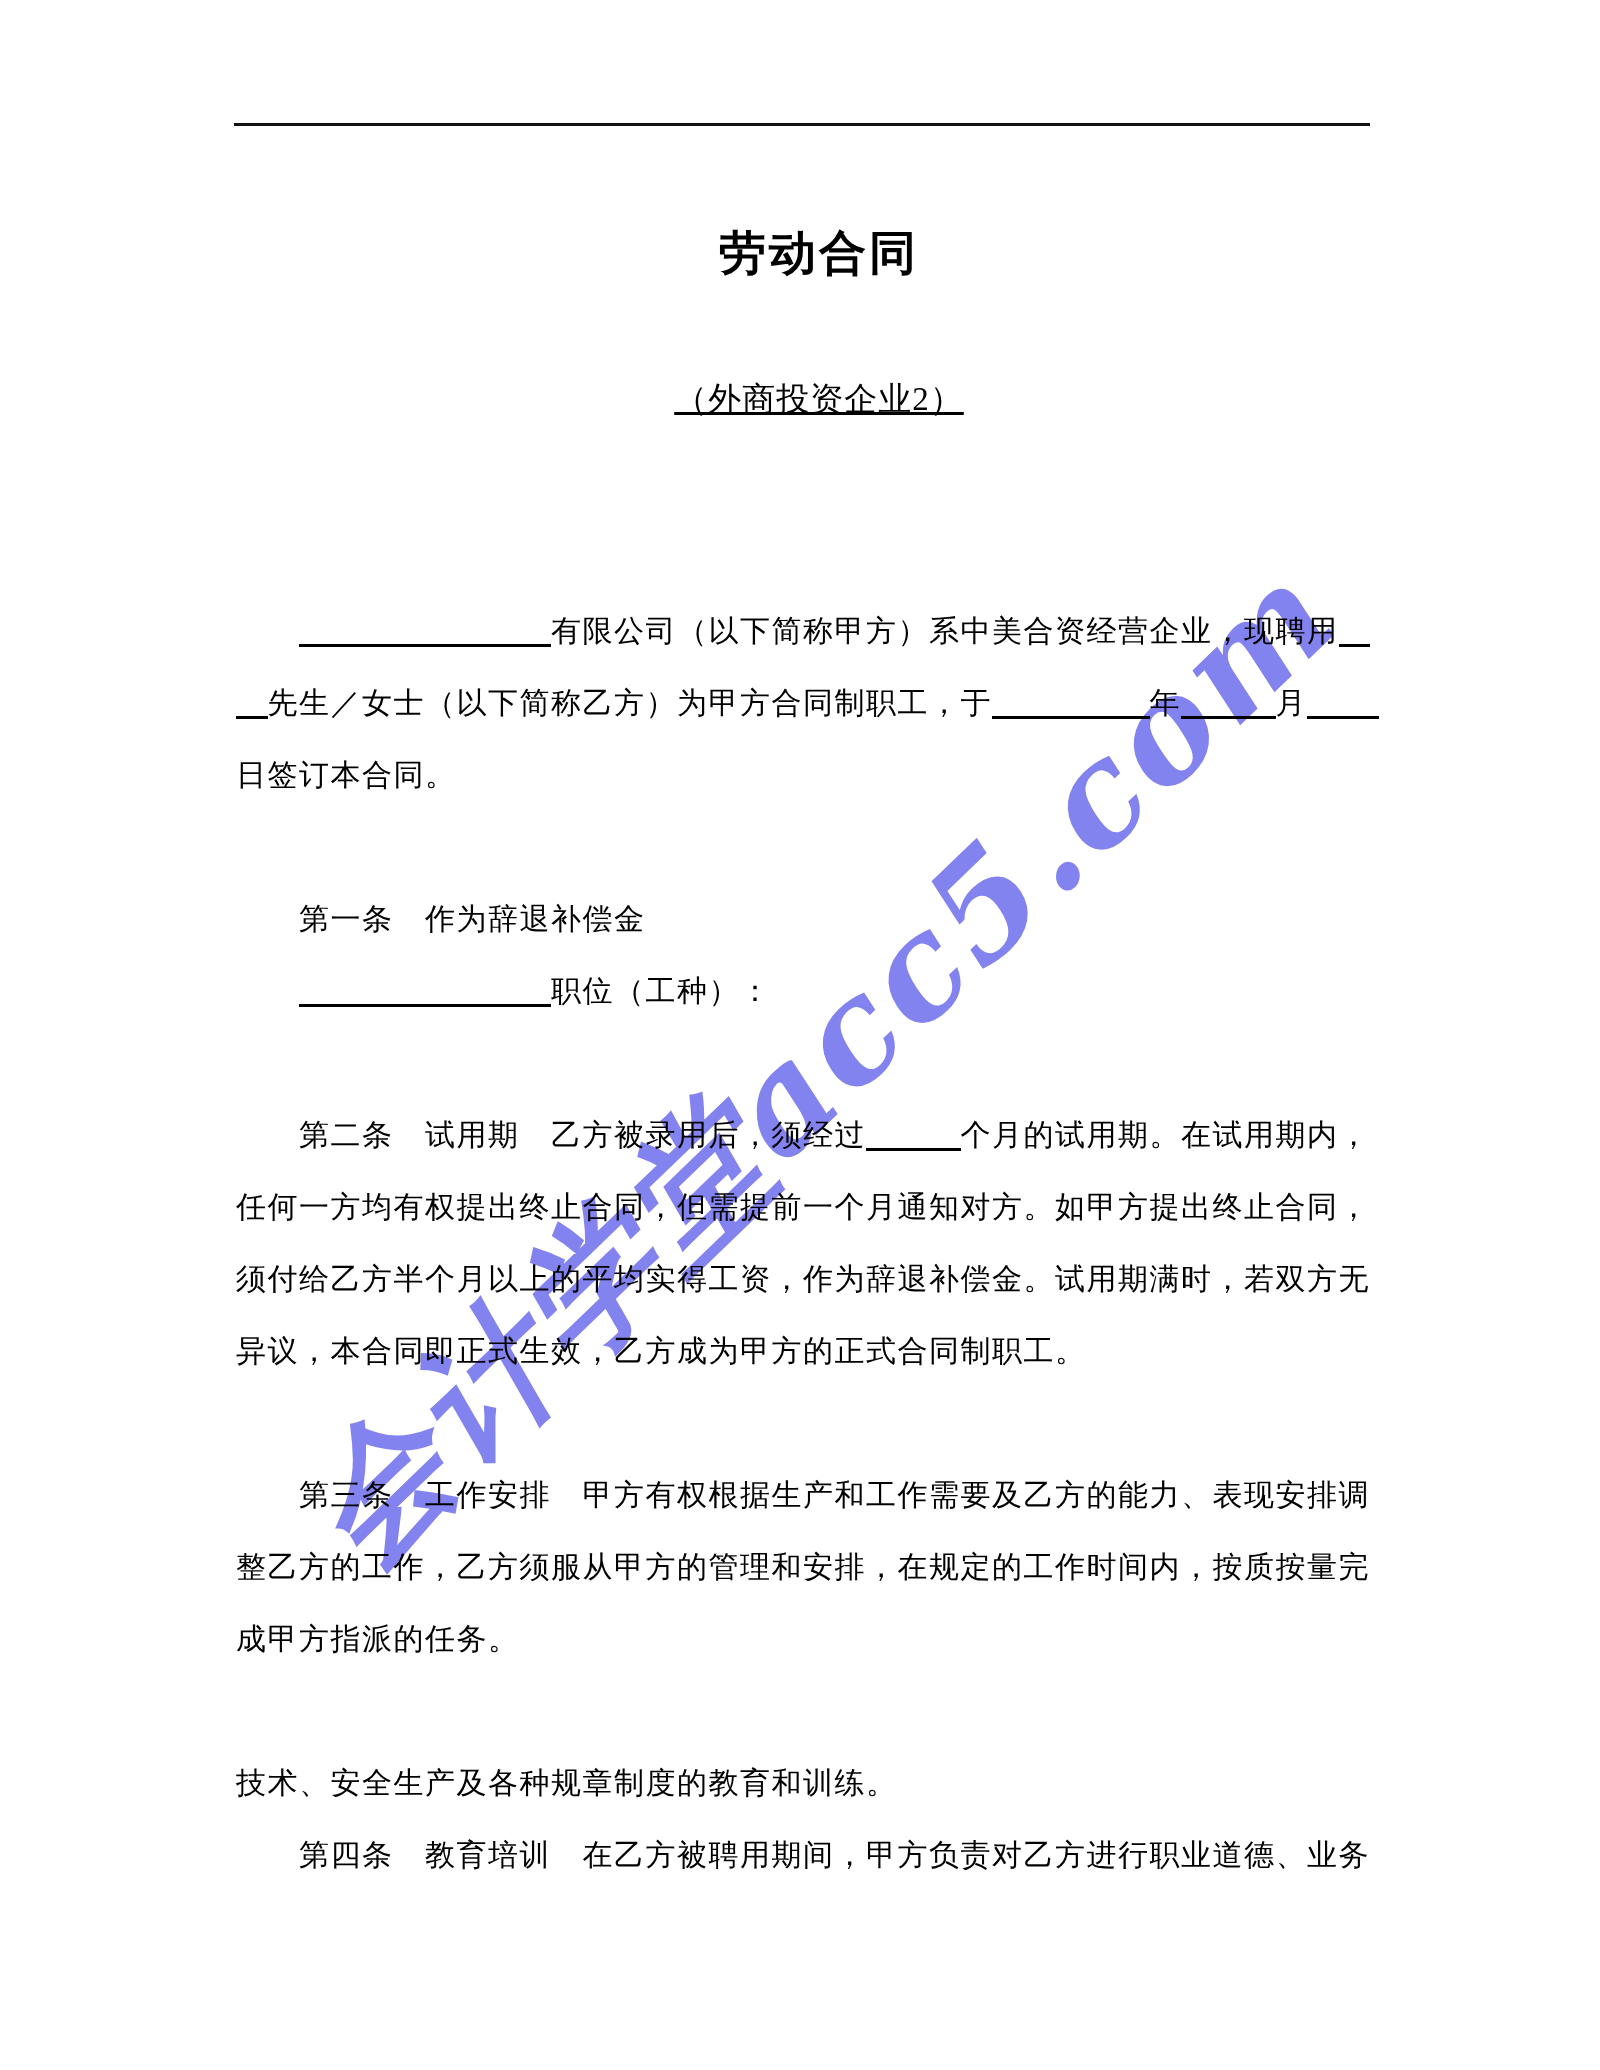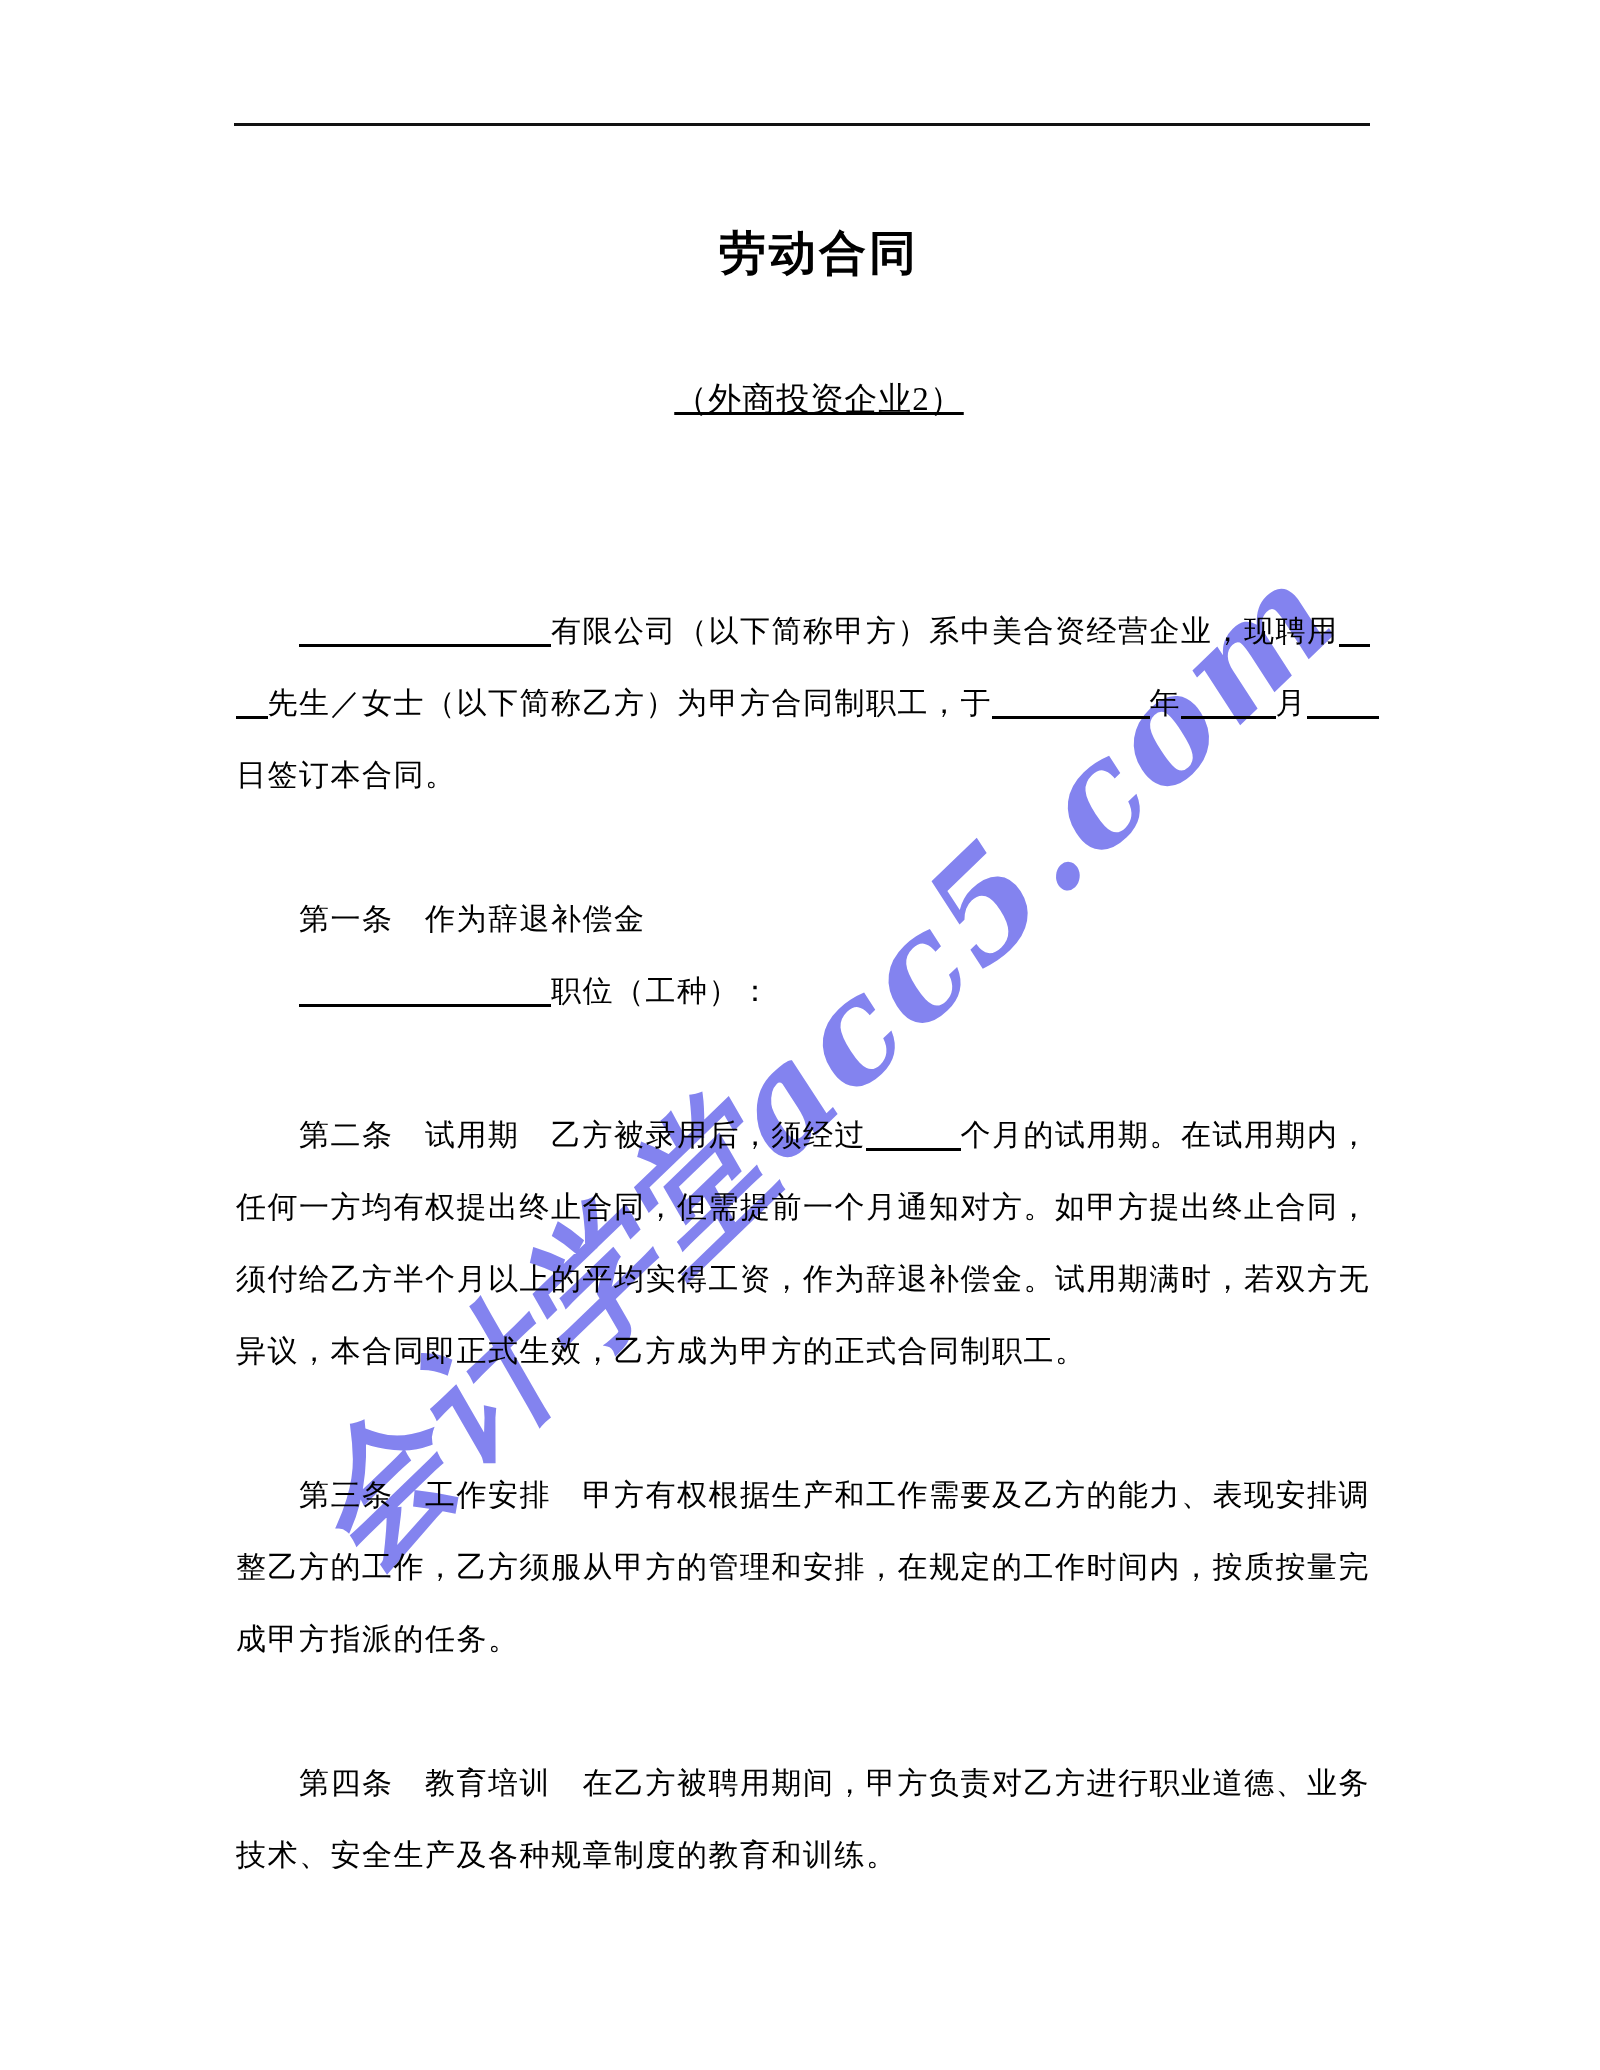--- a/index.html
+++ b/index.html
@@ -106,17 +106,17 @@
       <div class="line"></div>
       <div class="line"><span class="seg-indent" style="width: 63px;"></span><span class="txt">第二条　试用期　乙方被录用后，须经过</span><span class="seg-blank" style="width: 94.5px;"></span><span class="txt">个月的试用期。在试用期内，</span></div>
       <div class="line"><span class="txt">任何一方均有权提出终止合同，但需提前一个月通知对方。如甲方提出终止合同，</span></div>
       <div class="line"><span class="txt">须付给乙方半个月以上的平均实得工资，作为辞退补偿金。试用期满时，若双方无</span></div>
       <div class="line"><span class="txt">异议，本合同即正式生效，乙方成为甲方的正式合同制职工。</span></div>
       <div class="line"></div>
       <div class="line"><span class="seg-indent" style="width: 63px;"></span><span class="txt">第三条　工作安排　甲方有权根据生产和工作需要及乙方的能力、表现安排调</span></div>
       <div class="line"><span class="txt">整乙方的工作，乙方须服从甲方的管理和安排，在规定的工作时间内，按质按量完</span></div>
       <div class="line"><span class="txt">成甲方指派的任务。</span></div>
       <div class="line"></div>
+      <div class="line"><span class="txt">技术、安全生产及各种规章制度的教育和训练。</span></div>
       <div class="line"><span class="seg-indent" style="width: 63px;"></span><span class="txt">第四条　教育培训　在乙方被聘用期间，甲方负责对乙方进行职业道德、业务</span></div>
-      <div class="line"><span class="txt">技术、安全生产及各种规章制度的教育和训练。</span></div>
     </div>
   <div class="watermark" style="color: rgb(120, 120, 238);">会计学堂acc5.com</div>
 </div>
 
 </body></html>

